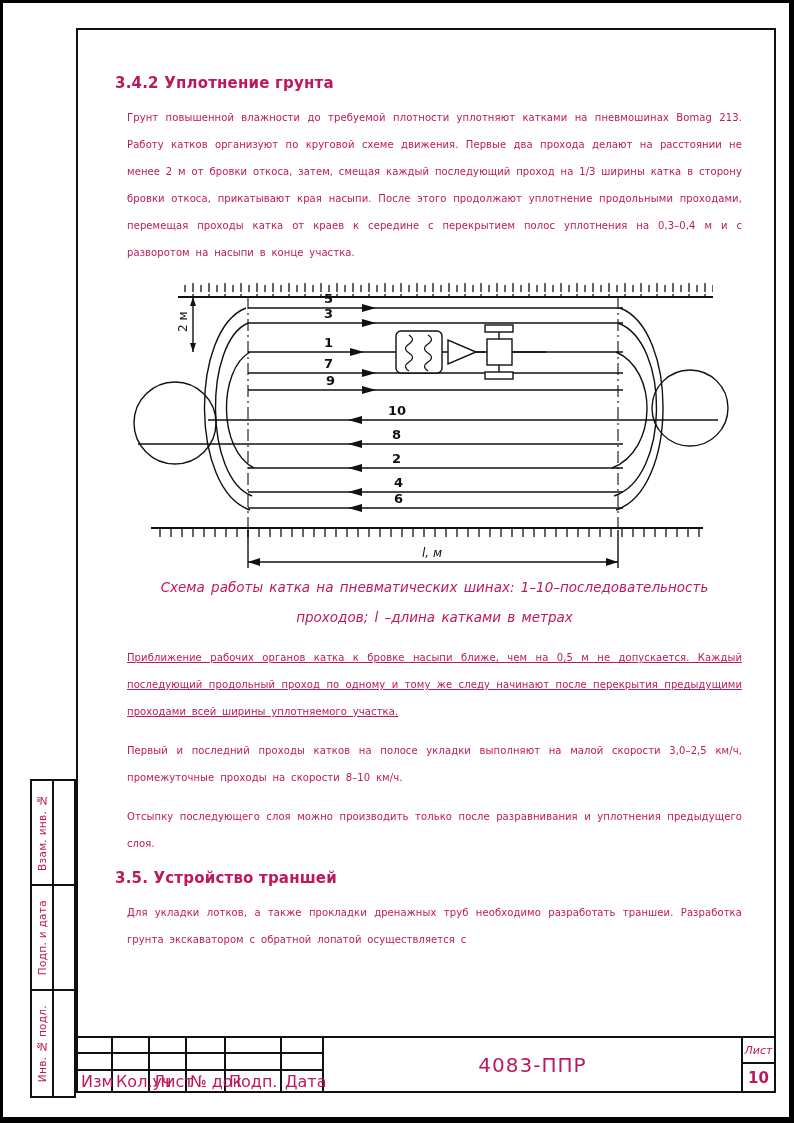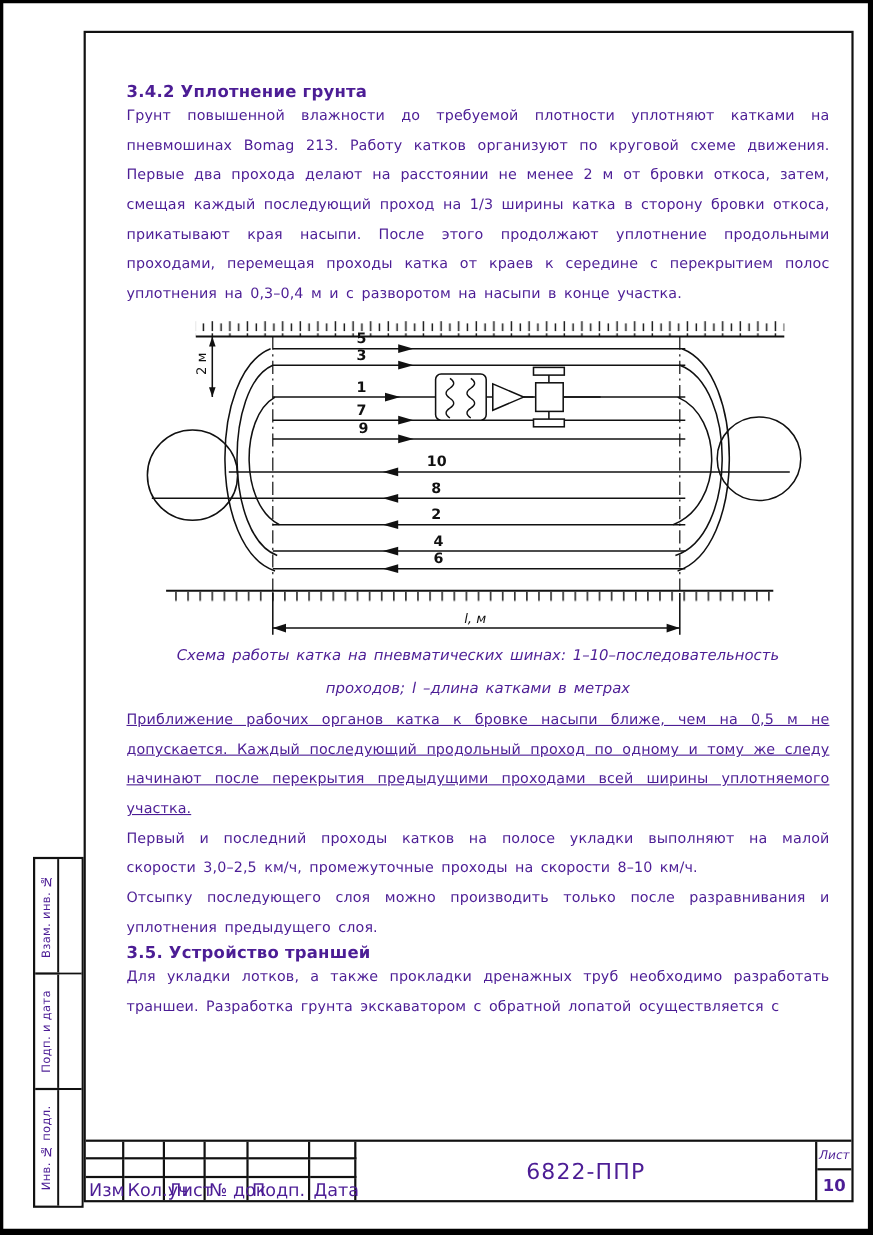--- a/index.html
+++ b/index.html
@@ -1,28 +1,28 @@
 <!DOCTYPE html>
 <html lang="ru"><head>
 <meta charset="utf-8">
 <style>
   html,body{margin:0;padding:0;background:#e8e8e8;}
   .page{
     position:relative;width:794px;height:1123px;background:#ffffff;
-    font-family:"DejaVu Sans","Liberation Sans",sans-serif;color:#4c1d95;
+    font-family:"DejaVu Sans","Liberation Sans",sans-serif;color:#be185d;
     box-sizing:border-box;border:3px solid #000;border-right-width:5px;border-bottom-width:6px;
     overflow:hidden;
   }
   .sheet{
     position:absolute;left:73px;top:25px;width:700px;height:1065px;
     box-sizing:border-box;border:2px solid #111;
   }
   .content{position:absolute;left:0;top:0;right:0;bottom:55px;padding:44px 20px 0 37px;overflow:hidden;}
   .content h2{margin:0;font-size:15px;font-weight:bold;letter-spacing:.2px;}
-  .content p{margin:0;font-size:13px;line-height:27px;text-align:justify;word-spacing:2.5px;letter-spacing:.1px;}
+  .content p{margin:12px;font-size:10px;line-height:27px;text-align:justify;word-spacing:2.5px;letter-spacing:.1px;}
   .p1{margin-top:13px;}
   .fig{display:block;margin:6px 0 0 -37px;}
   .caption{margin-top:2px;text-align:center;font-size:13.5px;line-height:30px;word-spacing:2px;font-style:italic;}
   .p2{margin-top:18px;text-decoration:underline;}
   .p3{margin-top:20px;}
   .p4{margin-top:14px;}
   .h35{margin-top:36px;}
   .p5{margin-top:8px;}
 
   
@@ -203,21 +203,21 @@
         <div class="tb-cell"></div>
         <div class="tb-cell"></div>
         <div class="tb-cell"></div>
         <div class="tb-cell lastrow">Изм</div>
         <div class="tb-cell lastrow">Кол.уч</div>
         <div class="tb-cell lastrow">Лист</div>
         <div class="tb-cell lastrow">№ док</div>
         <div class="tb-cell lastrow">Подп.</div>
         <div class="tb-cell lastrow">Дата</div>
       </div>
-      <div class="tb-doc">6822-ППР</div>
+      <div class="tb-doc">4083-ППР</div>
       <div class="tb-sheet">
         <div class="tb-sheet-label">Лист</div>
         <div class="tb-sheet-num">10</div>
       </div>
     </div>
   </div>
 
   <div class="stamp-col">
     <div class="stamp-row">
       <div class="stamp-label">

